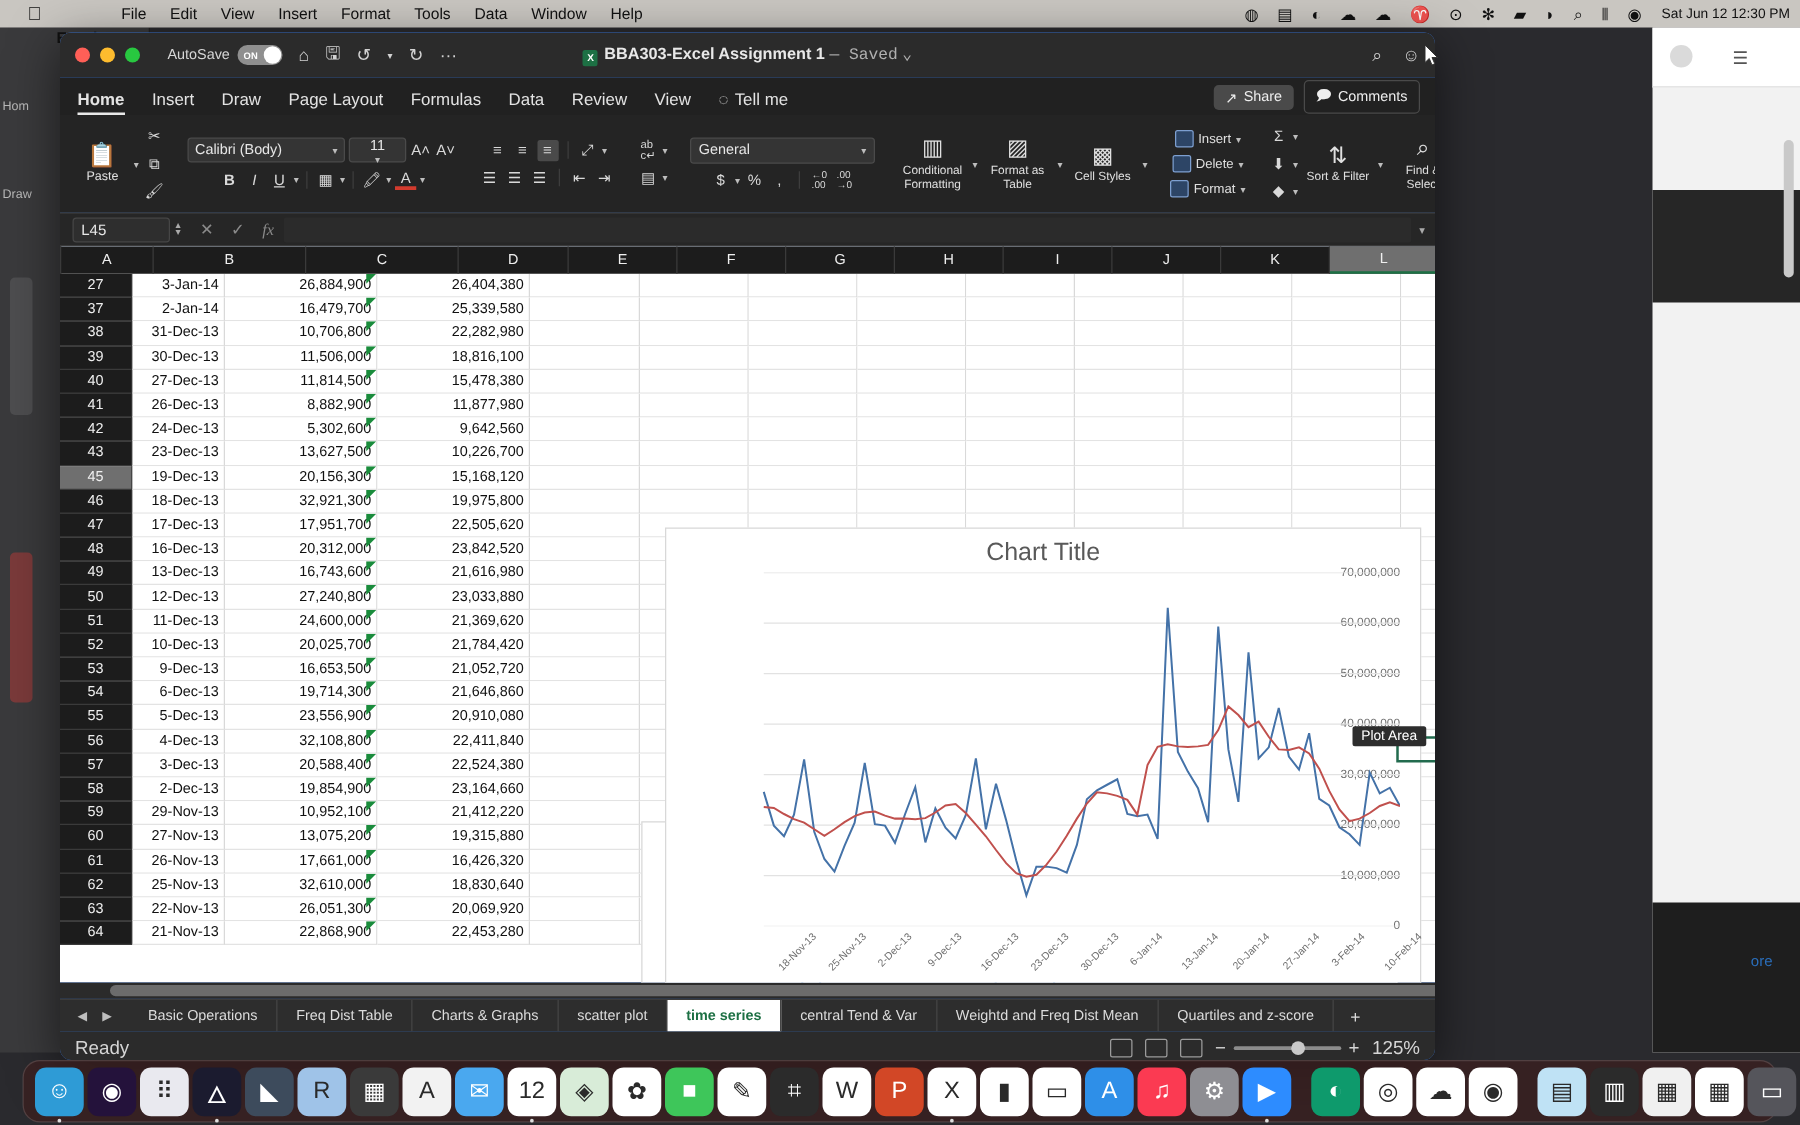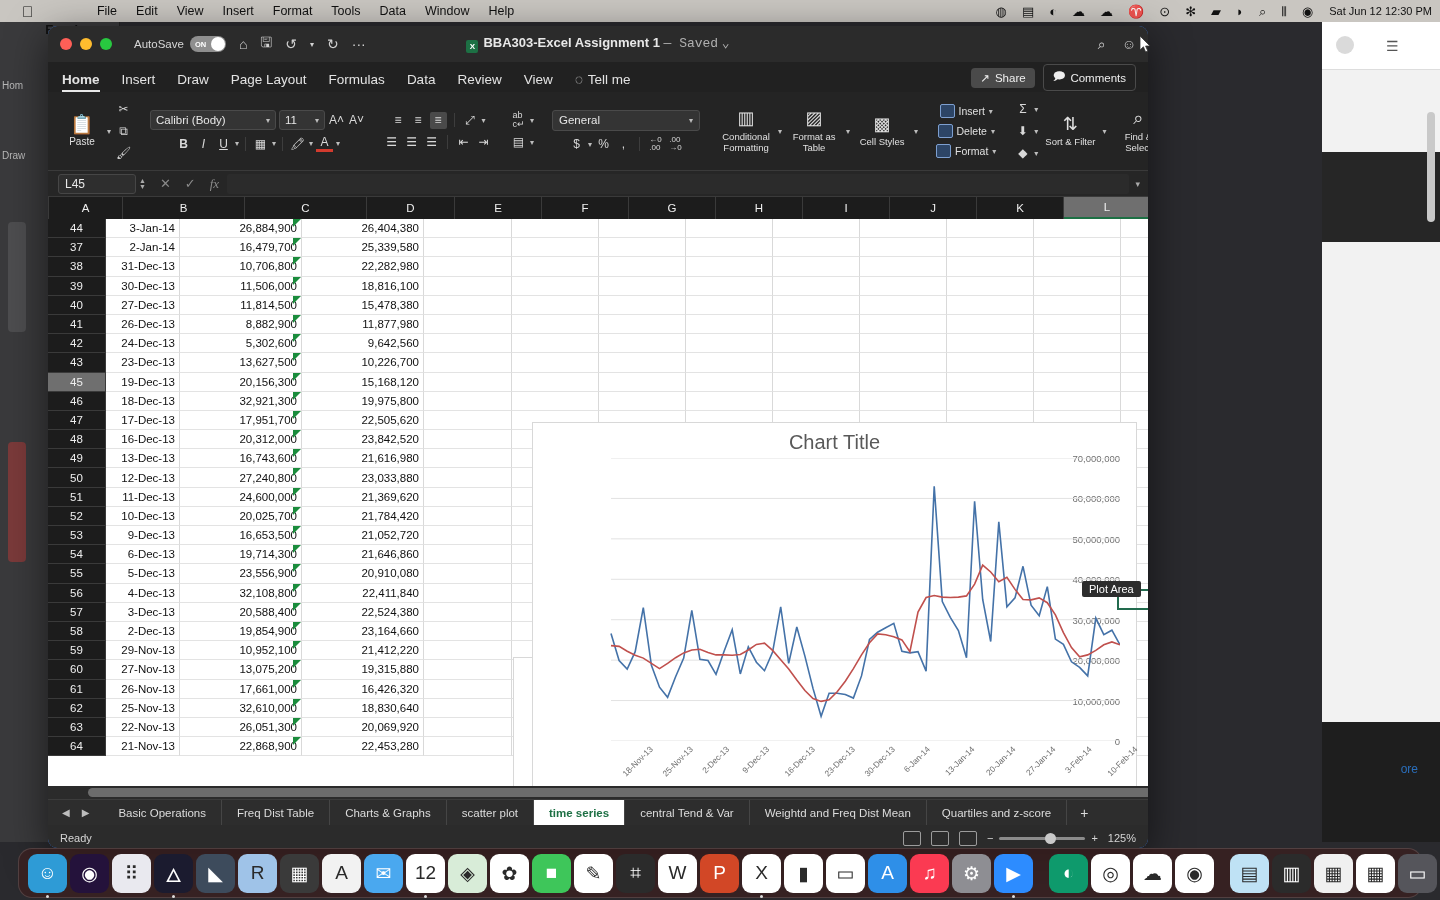--- a/index.html
+++ b/index.html
@@ -274,21 +274,21 @@
   }
   #tabnav{display:flex;align-items:center;gap:12px;padding:0 14px;color:#bdbdbd;font-size:10px;}
   .stab{
     display:flex;align-items:center;padding:0 15px;font-size:11.5px;color:#dcdcdc;
     border-right:1px solid #454545;white-space:nowrap;
   }
   .stab.active{background:#fff;color:#1d7044;font-weight:bold;}
   #addsheet{display:flex;align-items:center;padding:0 13px;color:#dcdcdc;font-size:14px;}
   #statusbar{
     height:26px;background:#2b2b2b;display:flex;align-items:center;
-    color:#d5d5d5;font-size:11px;padding:0 12px;gap:13px;
+    color:#d5d5d5;font-size:15px;padding:0 12px;gap:13px;
   }
   #status-right{margin-left:auto;display:flex;align-items:center;gap:10px;}
   .viewbtn{
     width:18px;height:15px;border:1px solid #9c9c9c;border-radius:2px;display:inline-block;
   }
   #zoomslider{display:flex;align-items:center;gap:6px;}
   #zoomtrack{width:86px;height:3px;background:#8c8c8c;border-radius:2px;position:relative;}
   #zoomknob{position:absolute;left:46px;top:-4px;width:11px;height:11px;border-radius:50%;background:#c9c9c9;}
 
   
@@ -428,21 +428,21 @@
       </div>
     </div>
     <div class="rsep"></div>
 
     <div class="rgroup" style="flex-direction:column;justify-content:center;gap:5px;">
       <div class="srow">
         <div class="fontbox" style="width:126px;">
           <span>Calibri (Body)</span>
             <span class="cv">▾</span>
         </div>
-        <div class="fontbox" style="width:46px;">
+        <div class="fontbox" style="width:46px;flex-direction:column;">
           <span>11</span>
             <span class="cv">▾</span>
         </div>
         <span class="mini">A˄</span>
         <span class="mini">A˅</span>
       </div>
       <div class="srow">
         <span class="mini" style="font-weight:bold;">B</span>
         <span class="mini" style="font-style:italic;">I</span>
         <span class="mini" style="text-decoration:underline;">U</span>
@@ -608,21 +608,21 @@
       <div class="ch w-o">I</div>
       <div class="ch w-o">J</div>
       <div class="ch w-o">K</div>
       <div class="ch w-o sel">L</div>
       <div class="ch w-o">M</div>
       <div class="ch w-o">N</div>
     </div>
 
     <div id="rows-area">
         <div class="grow">
-          <div class="rh">44</div>
+          <div class="rh">27</div>
           <div class="cell r w-a">3-Jan-14</div>
           <div class="cell r w-b flag">26,884,900</div>
           <div class="cell r w-c">26,404,380</div>
           <div class="cell r w-d"></div>
           <div class="cell r w-o"></div>
           <div class="cell r w-o"></div>
           <div class="cell r w-o"></div>
           <div class="cell r w-o"></div>
           <div class="cell r w-o"></div>
           <div class="cell r w-o"></div>

